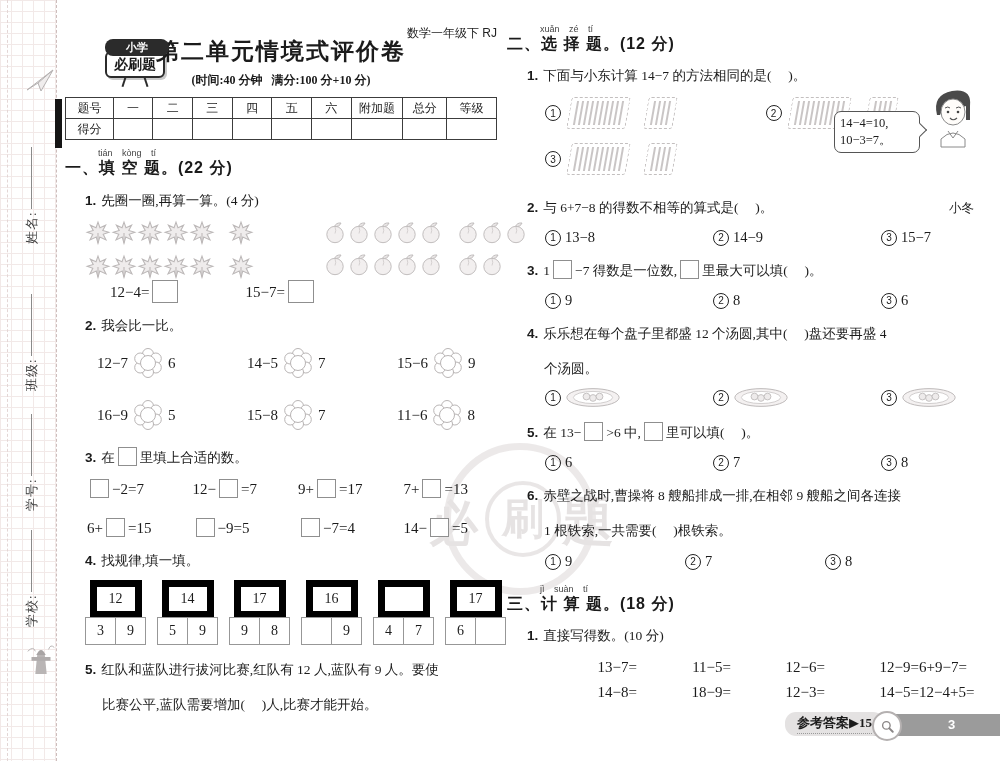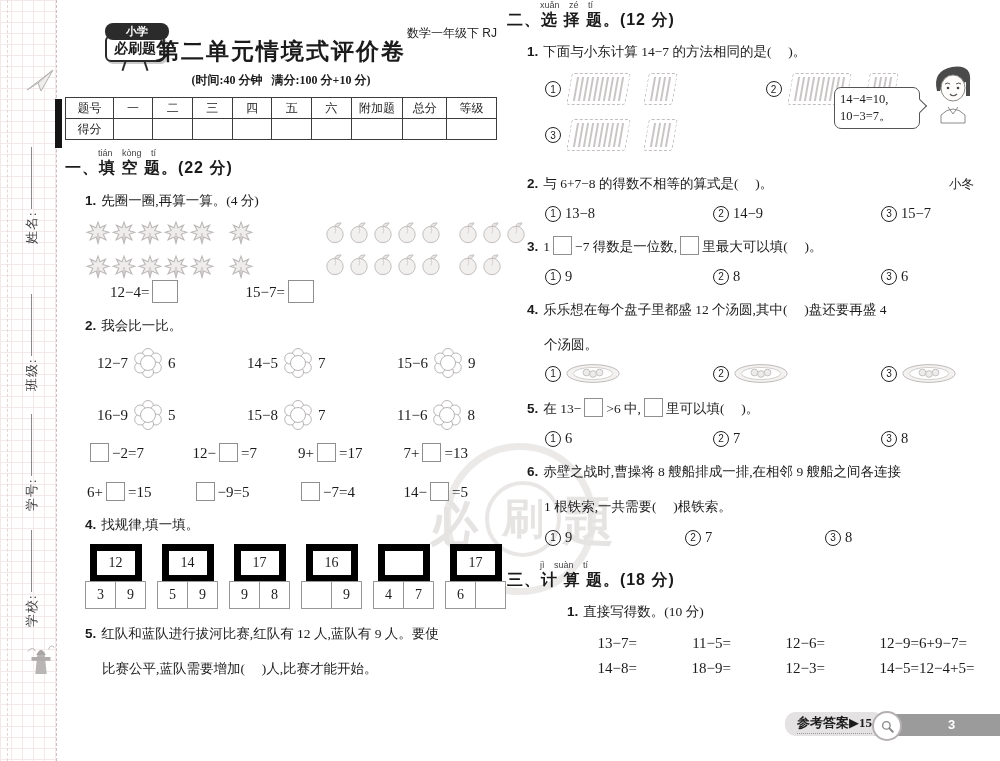--- a/index.html
+++ b/index.html
@@ -25,21 +25,21 @@
   .wm-left{position:absolute;left:-8px;top:55px;font-size:48px;}
   .wm-mid{font-size:42px;}
   .wm-right{position:absolute;right:-12px;top:50px;font-size:52px;}
   
   .col-left{position:absolute;left:65px;top:0;width:432px;z-index:1;}
   .col-right{position:absolute;left:507px;top:0;width:479px;z-index:1;}
   
   .hdr{position:relative;height:97px;}
   .logo{position:absolute;left:40px;top:23px;width:60px;text-align:center;}
   .logo-top{background:#2b2b2b;color:#fff;font-size:11px;font-weight:bold;border-radius:8px;
-    width:64px;margin:0 auto -5px;position:relative;z-index:2;padding:1px 0;font-family:"Liberation Sans",sans-serif;}
+    width:64px;margin:16px auto -5px;position:relative;z-index:2;padding:1px 0;font-family:"Liberation Sans",sans-serif;}
   .logo-bot{border:2px solid #2b2b2b;border-radius:6px;background:#fff;font-weight:bold;font-size:14px;
     padding:3px 1px 2px;box-shadow:2px 2px 0 rgba(43,43,43,.25);font-family:"Liberation Sans",sans-serif;}
   .logo::before,.logo::after{content:"";position:absolute;bottom:-9px;width:2px;height:10px;background:#2b2b2b;}
   .logo::before{left:18px;transform:rotate(18deg);}
   .logo::after{right:18px;transform:rotate(-18deg);}
   .title{position:absolute;left:0;right:0;top:36px;text-align:center;font-size:23px;font-weight:bold;letter-spacing:2px;}
   .subtitle{position:absolute;left:0;right:0;top:72px;text-align:center;font-size:12px;font-weight:bold;}
   .edition{position:absolute;right:0;top:25px;font-size:12px;color:#222;font-family:"Liberation Sans",sans-serif;}
   
   table.score{border-collapse:collapse;width:432px;table-layout:fixed;}
@@ -412,20 +412,23 @@
         </span>
       <span class="cmp-item">
           <span>11−6</span>
           <svg class="ic ic-flower">
             <use href="#sym-flower"></use>
           </svg>
           <span>8</span>
         </span>
     </div>
 
+    <div class="q qline1" style="margin-top:16px;">
+      <span class="qnum">3.</span><span>在<span class="fbox"></span>里填上合适的数。</span>
+    </div>
     <div class="fill-grid">
       <span><span class="fbox"></span>−2=7</span>
       <span>12−<span class="fbox"></span>=7</span>
       <span>9+<span class="fbox"></span>=17</span>
       <span>7+<span class="fbox"></span>=13</span>
       <span>6+<span class="fbox"></span>=15</span>
       <span><span class="fbox"></span>−9=5</span>
       <span><span class="fbox"></span>−7=4</span>
       <span>14−<span class="fbox"></span>=5</span>
     </div>
@@ -478,21 +481,21 @@
         </div>
     </div>
 
     <div class="q qline1" style="margin-top:14px;line-height:1.6;">
       <span class="qnum">5.</span><span>红队和蓝队进行拔河比赛,红队有 12 人,蓝队有 9 人。要使</span>
       <div class="line2" style="padding-left:17px;">比赛公平,蓝队需要增加(&nbsp;&nbsp;&nbsp;&nbsp;&nbsp;)人,比赛才能开始。</div>
     </div>
   </div>
 
   <div class="col-right">
-    <div style="">
+    <div style="margin-top:24px;">
       <div class="pinyin">xuǎn zé tí</div>
       <div class="sec-title">二、选 择 题。(12 分)</div>
     </div>
 
     <div class="q indent" style="margin-top:12px;">
       <span class="qnum">1.</span><span>下面与小东计算 14−7 的方法相同的是(&nbsp;&nbsp;&nbsp;&nbsp;&nbsp;)。</span>
     </div>
     <div class="tally-wrap">
       <div class="tally-row">
         <span class="tally-opt">
@@ -666,21 +669,21 @@
           <span class="circled">3</span>
           <span>8</span>
         </span>
     </div>
 
     <div style="margin-top:14px;">
       <div class="pinyin">jì suàn tí</div>
       <div class="sec-title">三、计 算 题。(18 分)</div>
     </div>
 
-    <div class="q indent" style="margin-top:12px;margin-left:40px;">
+    <div class="q indent" style="margin-top:12px;">
       <span class="qnum">1.</span><span>直接写得数。(10 分)</span>
     </div>
     <div class="eq-row">
       <span>13−7=</span>
       <span>11−5=</span>
       <span>12−6=</span>
       <span>12−9=</span>
       <span>6+9−7=</span>
     </div>
     <div class="eq-row eq-row2">

